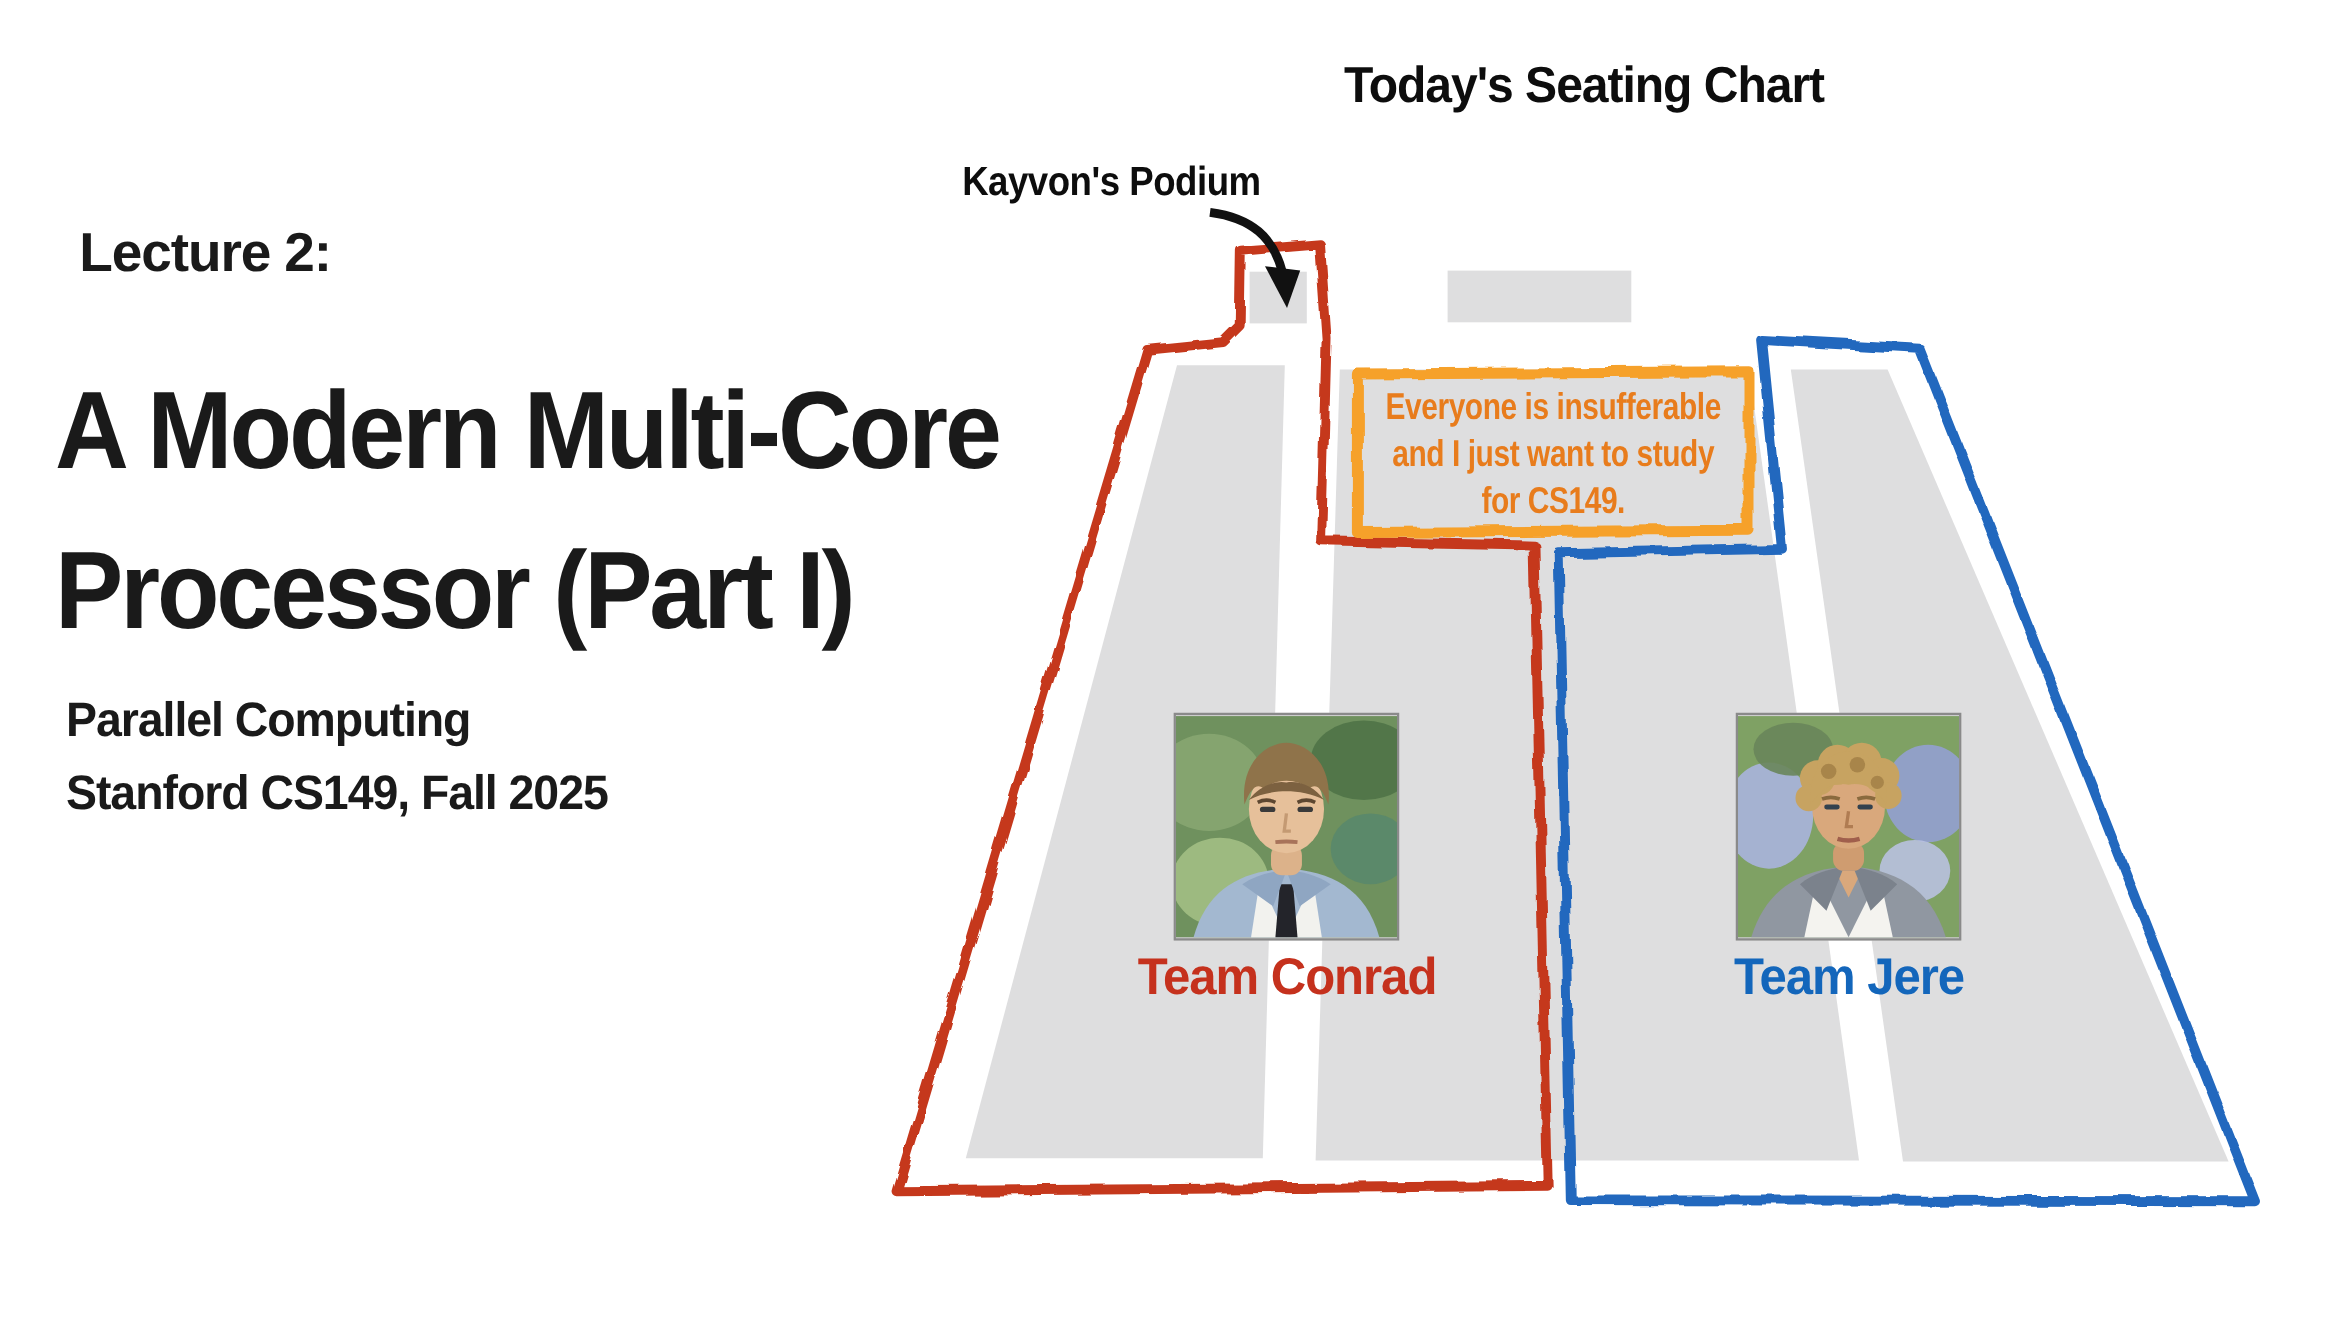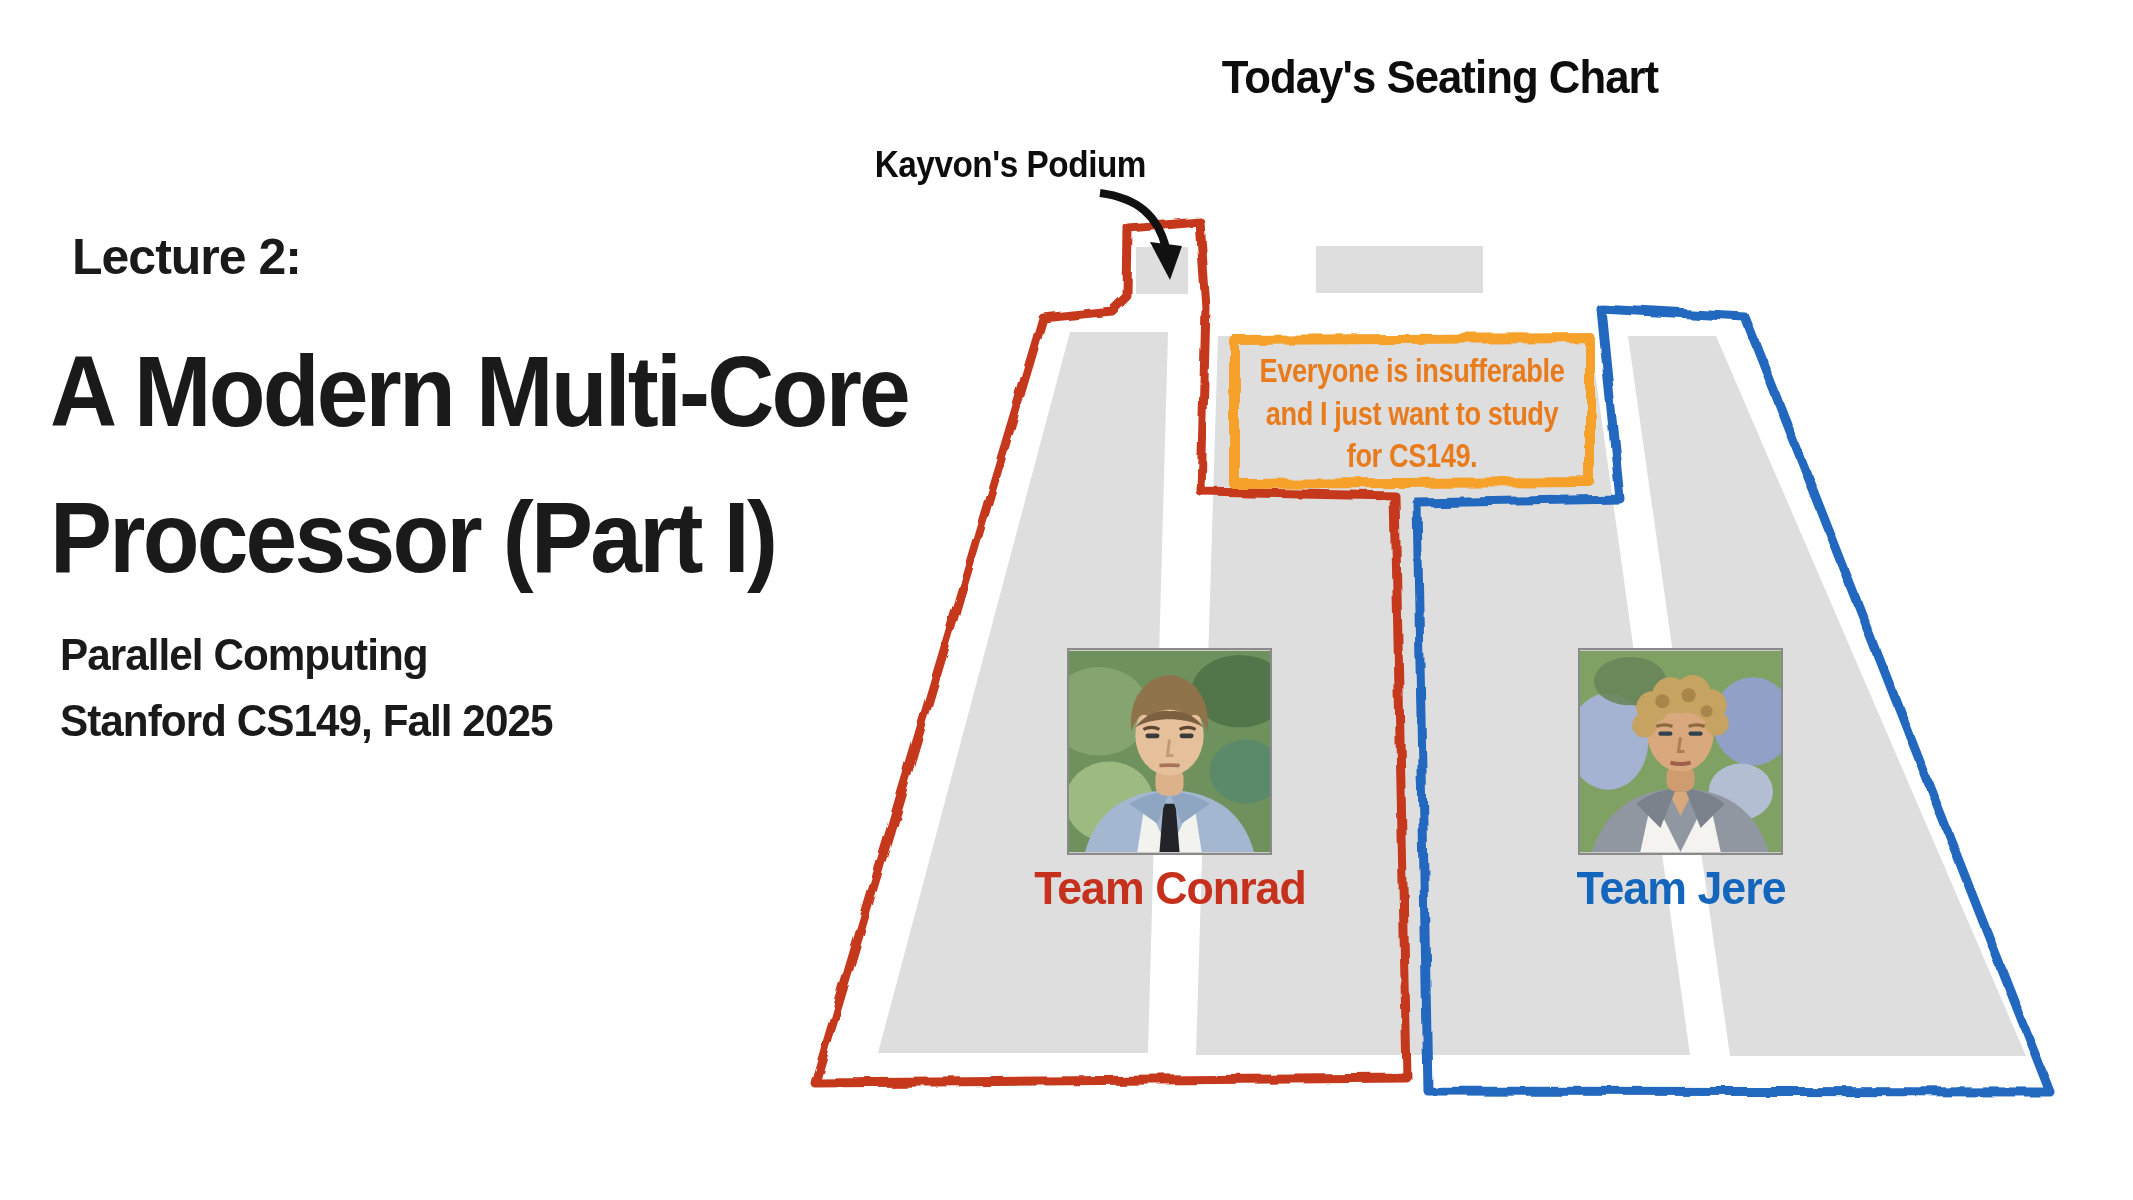--- a/index.html
+++ b/index.html
@@ -3,21 +3,21 @@
 <meta charset="utf-8">
 <style>
   html,body{margin:0;padding:0;background:#ffffff;}
   #slide{
     position:relative;width:2133px;height:1200px;background:#ffffff;overflow:hidden;
     font-family:"Liberation Sans","DejaVu Sans",sans-serif;color:#111;
   }
   .abs{position:absolute;}
   
   #lecture-label{
-    left:72px;top:200px;font-size:50px;font-weight:700;letter-spacing:-1px;color:#1a1a1a;margin-top:28px;
+    left:72px;top:200px;font-size:50px;font-weight:700;letter-spacing:-1px;color:#1a1a1a;
   }
   #main-title{
     left:50px;top:318px;font-size:100px;font-weight:700;line-height:1.46;
     letter-spacing:-3px;color:#1a1a1a;transform:scaleX(0.93);transform-origin:left top;
     white-space:nowrap;
   }
   #subtitle{
     left:60px;top:622px;font-size:44px;font-weight:700;line-height:1.5;
     letter-spacing:-1px;color:#1a1a1a;transform:scaleX(0.96);transform-origin:left top;
     white-space:nowrap;

